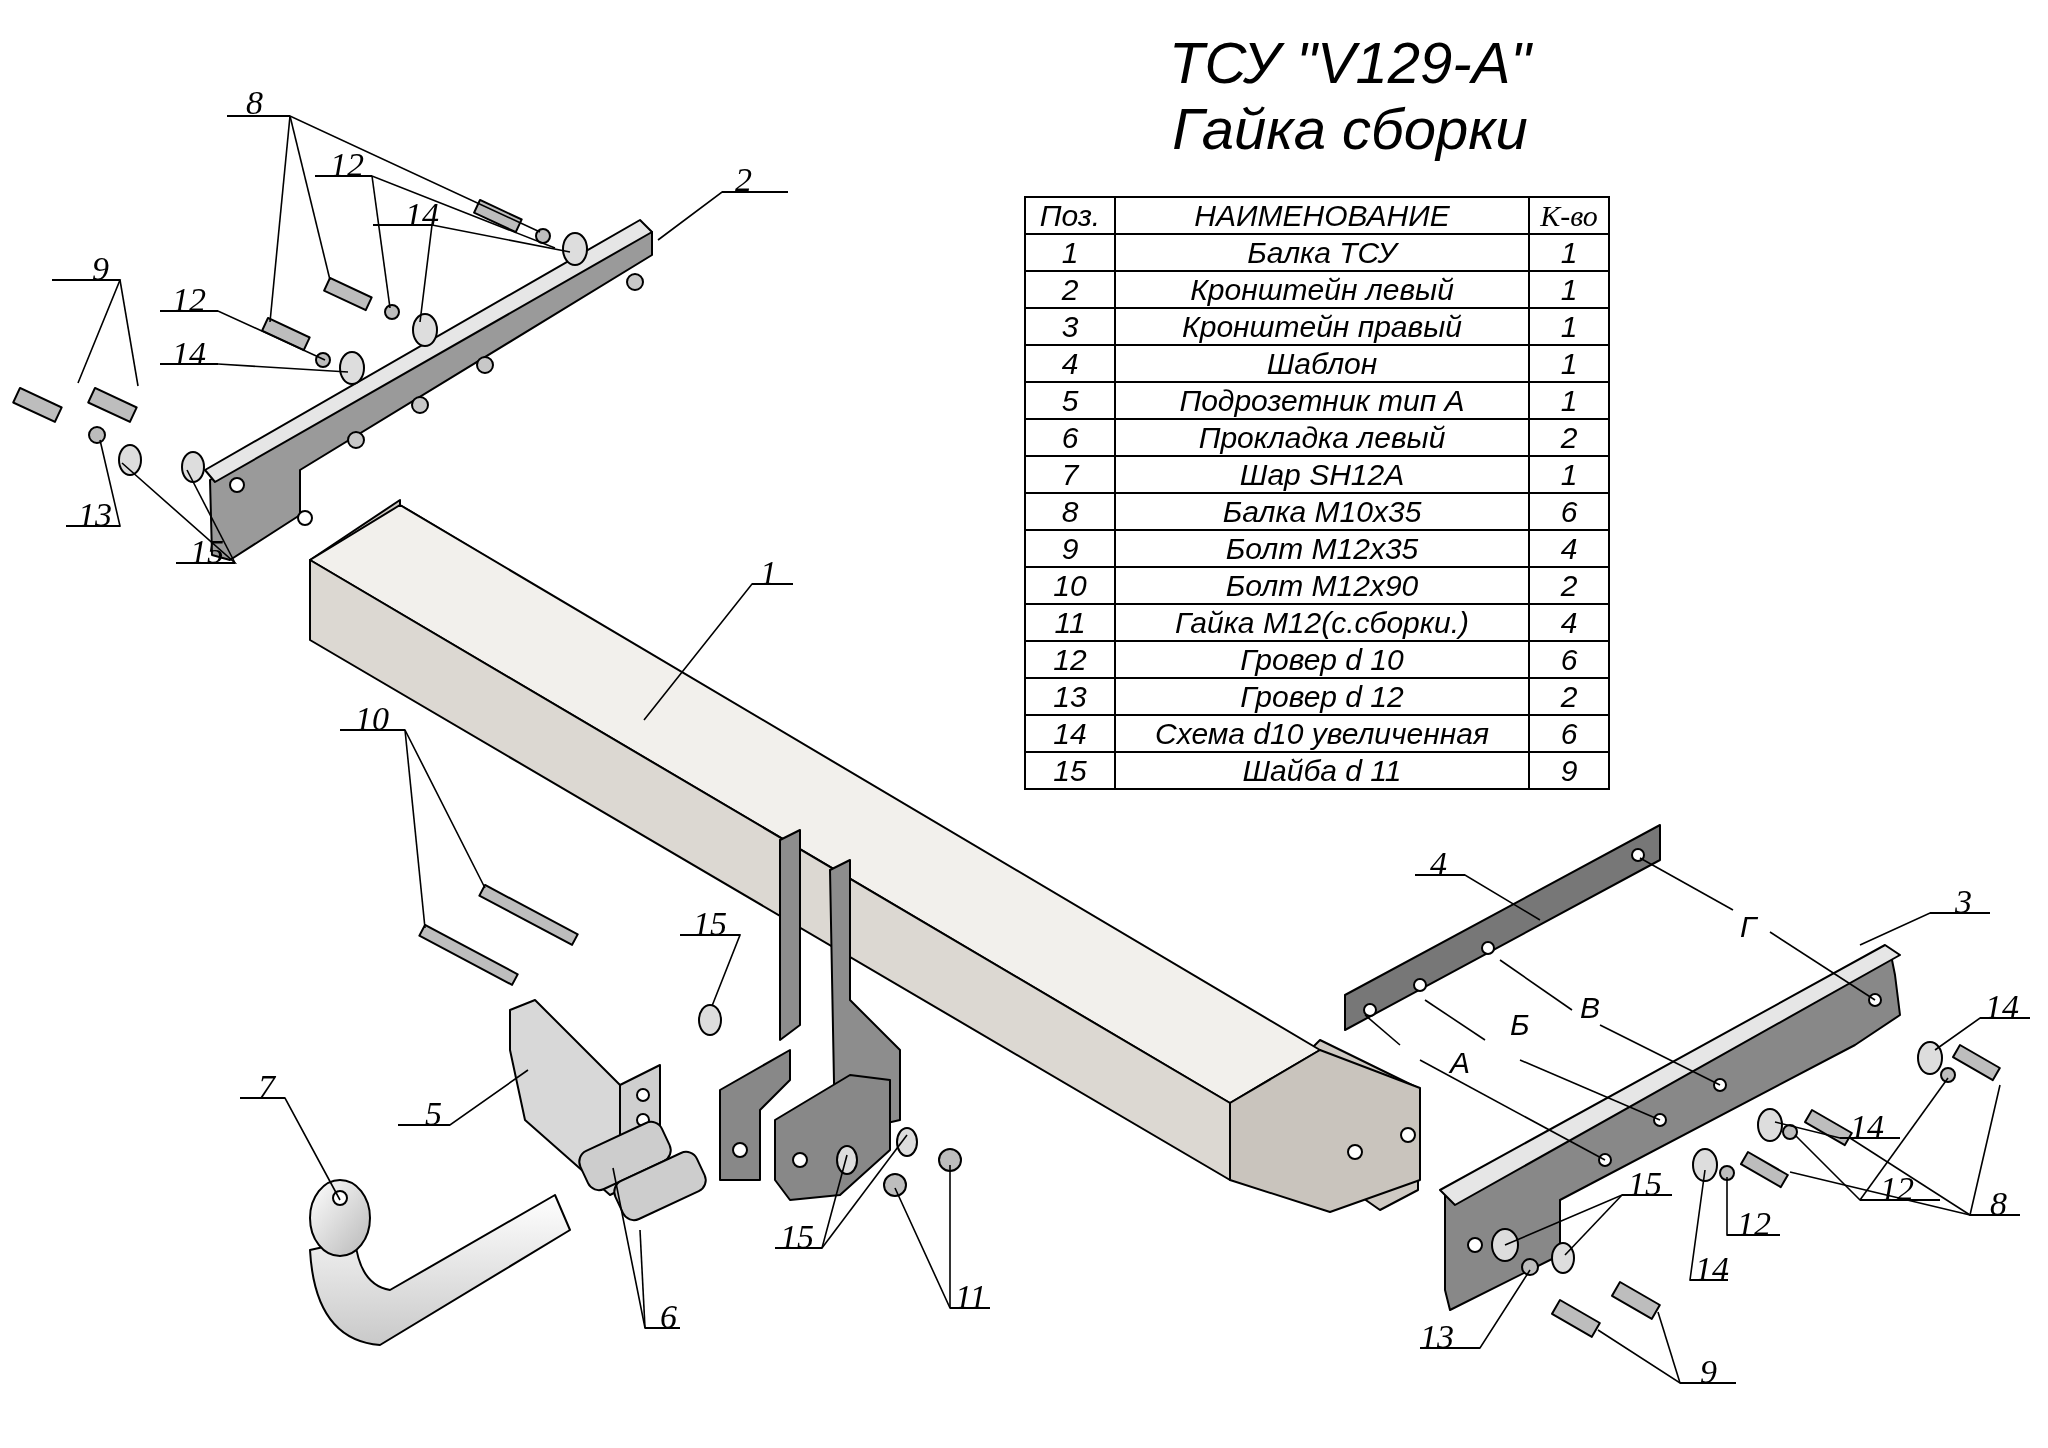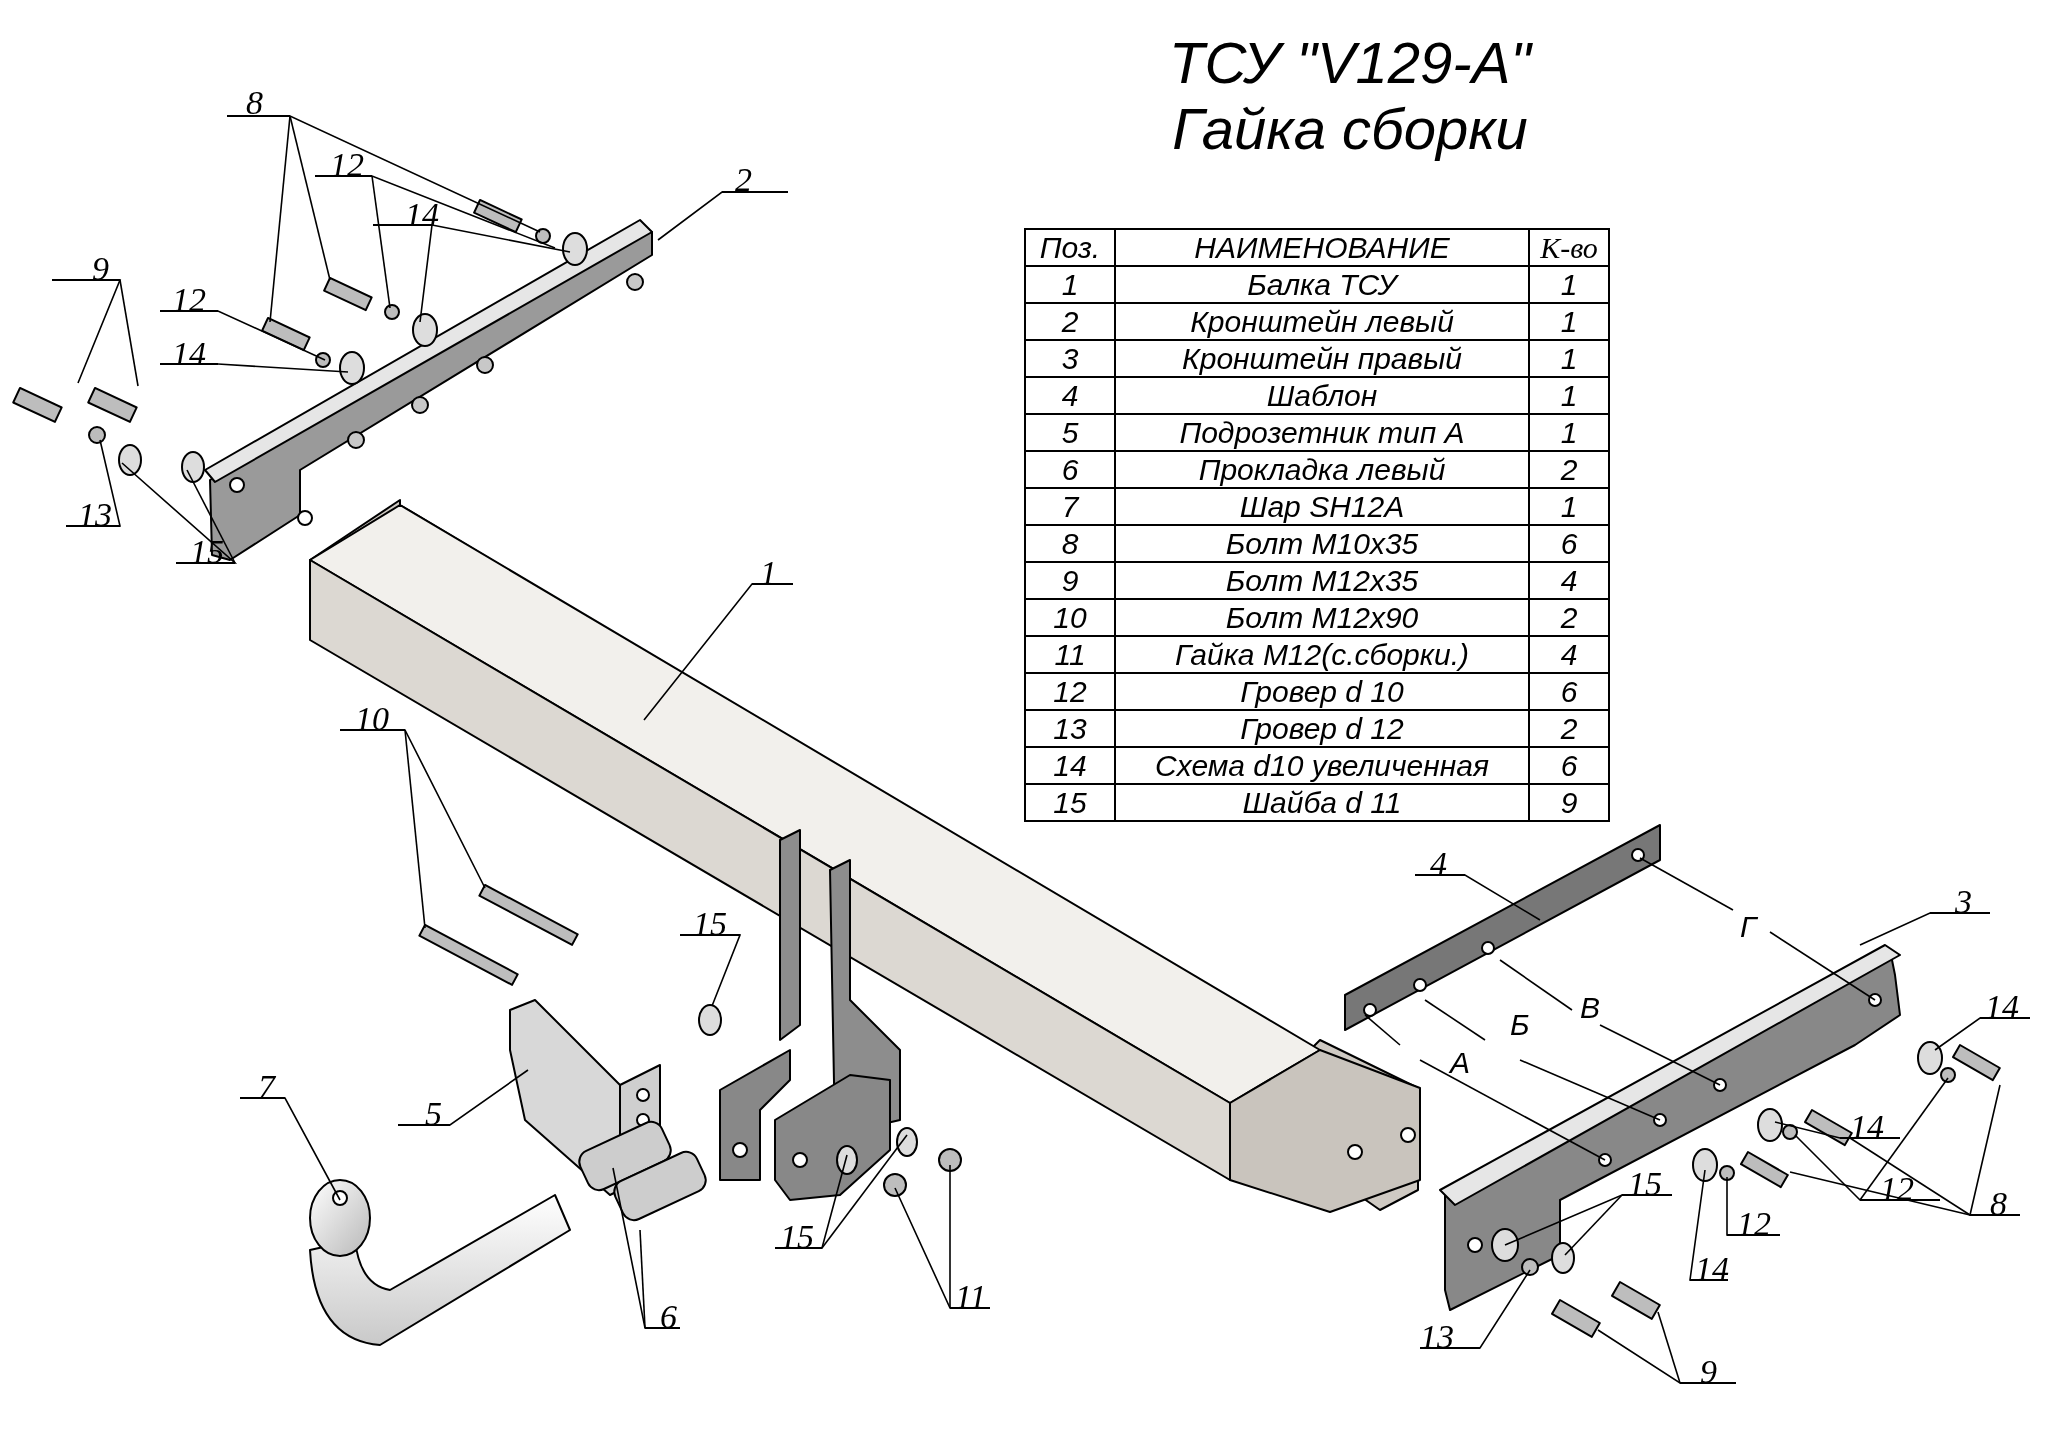--- a/index.html
+++ b/index.html
@@ -4,21 +4,21 @@
 <style>
   html, body { margin: 0; padding: 0; background: #ffffff; }
   body { width: 2048px; height: 1448px; position: relative; overflow: hidden;
          font-family: "Liberation Sans", sans-serif; color: #000; }
   #drawing { position: absolute; left: 0; top: 0; width: 2048px; height: 1448px; }
   .title { position: absolute; left: 1000px; width: 700px; text-align: center;
            font-style: italic; font-size: 58px; line-height: 66px; font-family: "Liberation Sans", sans-serif; }
   #title1 { top: 30px; }
   #title2 { top: 96px; }
   table.parts { position: absolute; left: 1024px; top: 196px; border-collapse: collapse;
-                border: 2.5px solid #000; font-style: italic; font-size: 30px; margin-top: 32px; }
+                border: 2.5px solid #000; font-style: italic; font-size: 30px; }
   table.parts td, table.parts th { border: 2px solid #000; padding: 0 6px; height: 35px;
                 line-height: 33px; text-align: center; font-weight: normal; }
   table.parts th { font-size: 30px; }
   .c-pos { width: 76px; }
   .c-name { width: 400px; }
   .c-qty { width: 66px; }
   th.c-qty { font-family: "Liberation Serif", serif; font-size: 30px; }
   .callout { position: absolute; font-family: "Liberation Serif", serif; font-style: italic;
              font-size: 34px; line-height: 34px; }
   .letter { position: absolute; font-family: "Liberation Sans", sans-serif; font-style: italic;
@@ -277,21 +277,21 @@
         <td class="c-name">Прокладка левый</td>
         <td class="c-qty">2</td>
       </tr>
       <tr>
         <td class="c-pos">7</td>
         <td class="c-name">Шар SH12A</td>
         <td class="c-qty">1</td>
       </tr>
       <tr>
         <td class="c-pos">8</td>
-        <td class="c-name">Болт М10х35</td>
+        <td class="c-name">Балка М10х35</td>
         <td class="c-qty">6</td>
       </tr>
       <tr>
         <td class="c-pos">9</td>
         <td class="c-name">Болт М12х35</td>
         <td class="c-qty">4</td>
       </tr>
       <tr>
         <td class="c-pos">10</td>
         <td class="c-name">Болт М12х90</td>

